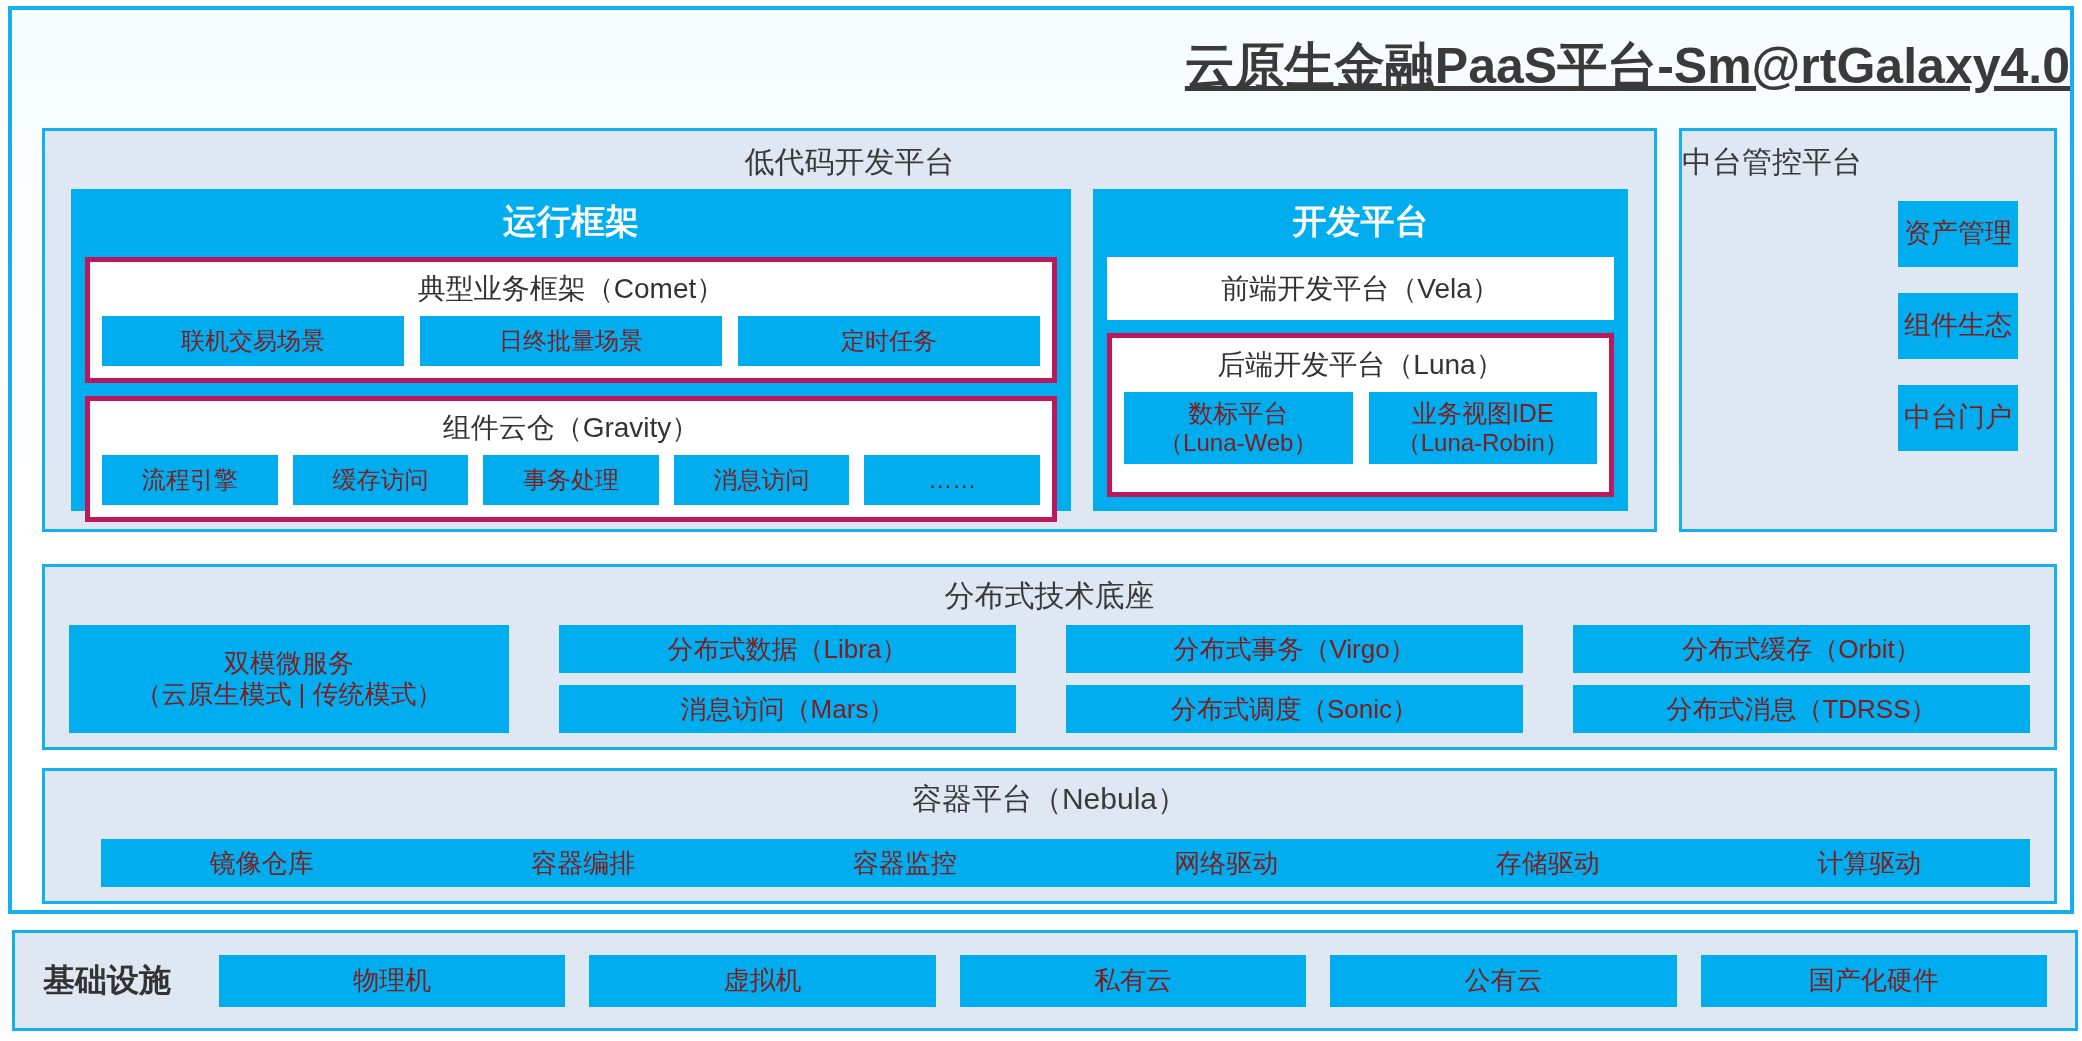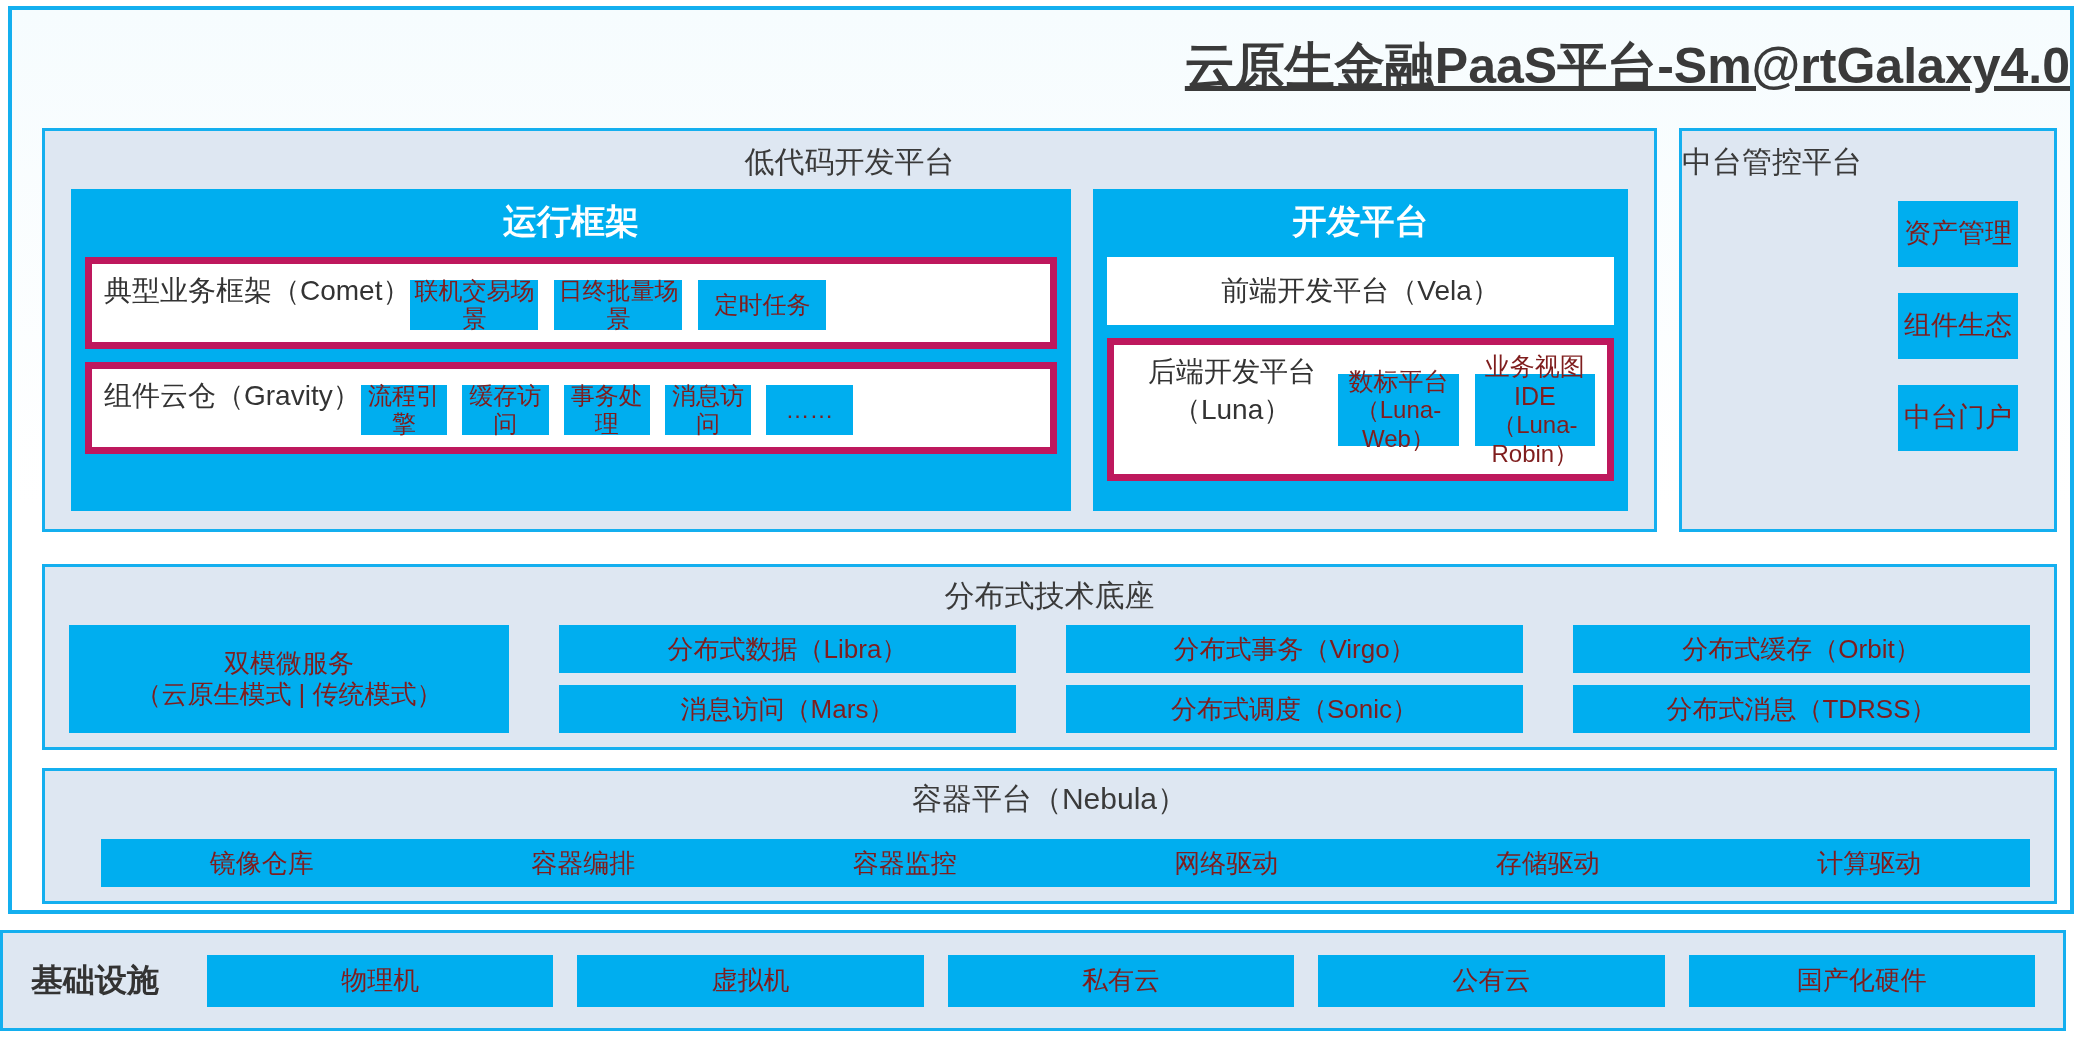--- a/index.html
+++ b/index.html
@@ -21,23 +21,24 @@
     color: #7f1d1d;
     display: flex;
     align-items: center;
     justify-content: center;
     text-align: center;
     line-height: 1.18;
     box-sizing: border-box;
   }
   .white-panel {
     background: #ffffff;
-    border: 7px solid #be185d;
-    box-sizing: border-box;
-    display: flex;
+    border: 5px solid #be185d;
+    box-sizing: border-box;
+    display: flex;
+    flex-direction: column;
   }
   .panel {
     background: #DEE7F2;
     border: 3px solid #14AFEF;
     box-sizing: border-box;
   }
   .panel-title {
     text-align: center;
     color: #3A3A3A;
     font-size: 30px;
@@ -158,21 +159,20 @@
   #luna-row {
     display: flex;
     gap: 16px;
     margin-top: 8px;
   }
   #luna-row .blue-box {
     flex: 1;
     height: 72px;
     font-size: 25px;
     flex-direction: column;
-    margin-top: 13px;
   }
   #luna-row .blue-box .sub { font-size: 24px; }
 
   
   #midplat-panel {
     position: absolute;
     left: 1667px;
     top: 118px;
     width: 378px;
     height: 404px;
@@ -249,21 +249,21 @@
   }
   #container-row .blue-box {
     flex: 1;
     height: 48px;
     font-size: 26px;
   }
 
   
   #infra-panel {
     position: absolute;
-    left: 0;
+    left: 12px;
     top: 930px;
     width: 2066px;
     height: 101px;
     display: flex;
     align-items: center;
     padding: 0 28px;
     box-sizing: border-box;
     gap: 26px;
   }
   #infra-label {

